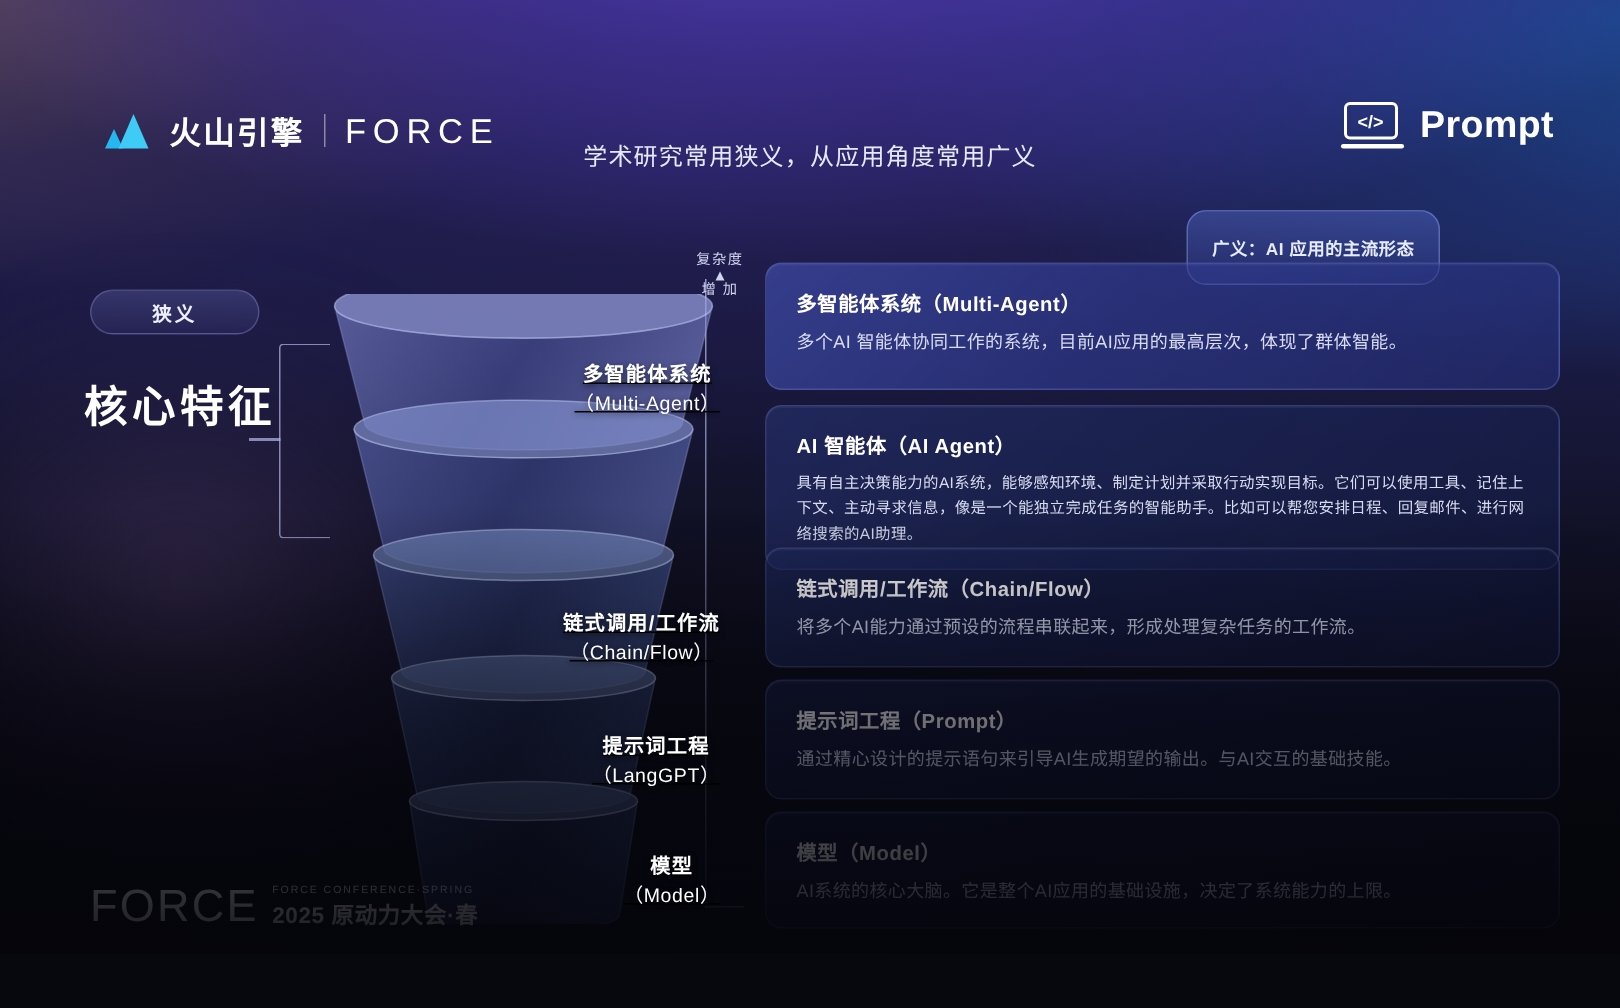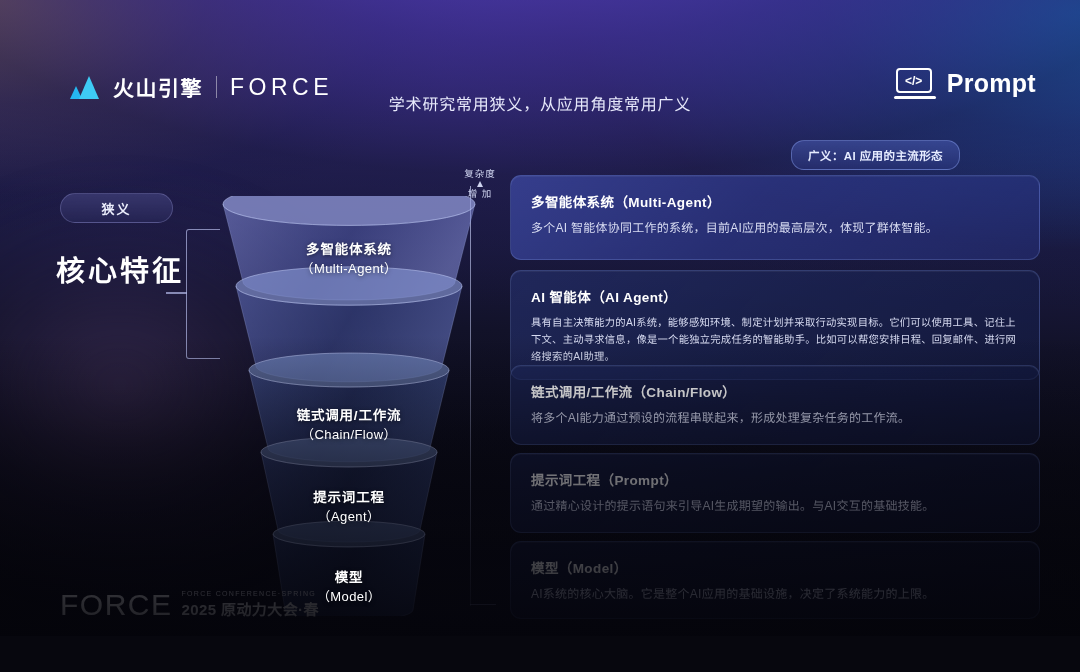--- a/index.html
+++ b/index.html
@@ -45,21 +45,21 @@
 
   .lang-logo { position:absolute; right:44px; top:68px; display:flex; align-items:center; gap:11px; }
   .lang-lap { width:42px; height:31px; position:relative; }
   .lang-scr { position:absolute; left:2px; top:0; width:36px; height:25px; border:2.6px solid #fff; border-radius:4px;
               display:flex; align-items:center; justify-content:center; font-size:12px; font-weight:700; color:#fff; }
   .lang-base { position:absolute; left:0; bottom:0; width:42px; height:3.4px; background:#fff; border-radius:2px; }
   .lang-name { font-size:25px; font-weight:700; color:#fff; letter-spacing:0.3px; }
 
   .wide-badge {
     position:absolute; right:120px; top:140px;
-    padding:6px 16px; border-radius:13px;
+    padding:16px 16px; border-radius:13px;
     background: linear-gradient(180deg, rgba(74,92,180,0.55), rgba(48,60,140,0.40));
     border:1px solid rgba(150,175,255,0.40);
     font-size:11.5px; font-weight:700; color:#e6ecff; letter-spacing:0.4px; white-space:nowrap;
   }
 
   
   .narrow-badge {
     position:absolute; left:60px; top:193px; width:113px; height:30px;
     border-radius:15px; display:flex; align-items:center; justify-content:center;
     background: linear-gradient(180deg, rgba(70,70,130,0.62), rgba(44,44,96,0.48));
@@ -73,21 +73,21 @@
   .core-lines { position:absolute; left:0; top:275px; width:240px; text-align:center; }
   .core-lines div { font-size:14.5px; color:#e2e4f4; line-height:25px; letter-spacing:0.6px; font-weight:500; }
 
   .brkt { position:absolute; left:186px; top:229px; width:34px; height:130px;
           border:1.6px solid rgba(176,182,228,0.72); border-right:none; border-radius:3px 0 0 3px; }
   .brkt-stem { position:absolute; left:166px; top:292px; width:21px; height:1.6px; background:rgba(176,182,228,0.72); }
 
   
   .funnel { position:absolute; left:218px; top:196px; width:262px; height:420px; }
   .layer { position:absolute; left:0; width:100%; display:flex; flex-direction:column;
-           align-items:center; justify-content:center; }
+           align-items:flex-end; justify-content:center;text-decoration:underline; }
   .ltxt { position:relative; z-index:6; text-align:center; color:#fff;
           text-shadow:0 1px 4px rgba(0,0,0,0.55); pointer-events:none; }
   .ltxt .cn { font-size:13.5px; font-weight:700; letter-spacing:0.8px; line-height:18px; }
   .ltxt .en { font-size:13px; font-weight:500; letter-spacing:0.4px; line-height:19px; }
 
   
   .cx-axis { position:absolute; left:452px; top:168px; width:56px; text-align:center; }
   .cx-axis .lbl { font-size:9.5px; color:#cfd4ef; letter-spacing:1px; line-height:12px; }
   .cx-arrow { margin:1px auto; width:0; height:0; border-left:3.5px solid transparent; border-right:3.5px solid transparent;
               border-bottom:6px solid #cfd4ef; }
@@ -206,21 +206,21 @@
     </div>
     <div class="layer" id="fl2" style="top: 206.76px; height: 45.24px;">
       <div class="ltxt">
           <div class="cn">链式调用/工作流</div>
       <div class="en">（Chain/Flow）</div>
         </div>
     </div>
     <div class="layer" id="fl3" style="top: 288.76px; height: 45.24px;">
       <div class="ltxt">
           <div class="cn">提示词工程</div>
-      <div class="en">（Agent）</div>
+      <div class="en">（LangGPT）</div>
         </div>
     </div>
     <div class="layer" id="fl4" style="top: 369.92px; height: 44.08px;">
       <div class="ltxt">
           <div class="cn">模型</div>
       <div class="en">（Model）</div>
         </div>
     </div>
   </div>
 

